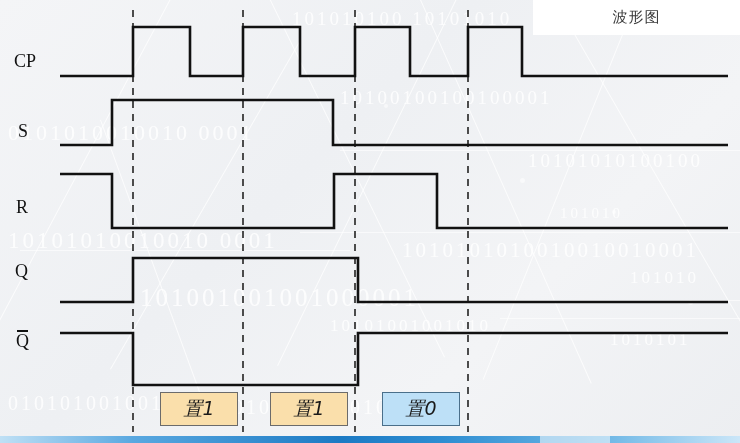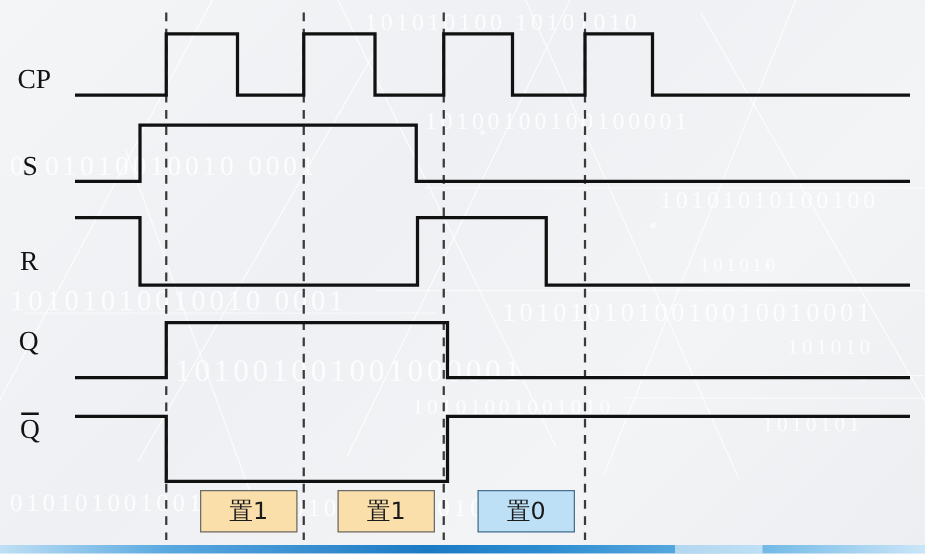--- a/index.html
+++ b/index.html
@@ -71,21 +71,21 @@
     font-family: "DejaVu Sans", sans-serif;
     font-size: 15px;
     color: #3a3a3a;
     letter-spacing: 1px;
   }
 
   
   .sig-label {
     position: absolute;
     font-family: "Liberation Serif", serif;
-    font-size: 22px;
+    font-size: 18px;
     color: #121212;
     line-height: 1;
     text-align: right;
   }
   .overline-wrap {
     position: relative;
     display: inline-block;
     padding-top: 2px;
   }
   .overline-wrap .bar {
@@ -109,20 +109,21 @@
     position: absolute;
     height: 34px;
     border: 1px solid #6b6b6b;
     display: flex;
     align-items: center;
     justify-content: center;
     font-family: "DejaVu Sans", sans-serif;
     font-size: 19px;
     color: #1a1a1a;
     box-sizing: border-box;
+    font-style: italic;
   }
 
   
   #bottom-bar {
     position: absolute;
     left: 0;
     bottom: 0;
     width: 740px;
     height: 7px;
     background: linear-gradient(90deg,#bfe0f5 0%, #59a8e0 18%, #1c7ac4 46%, #2f8ed2 60%, #6fb8e6 82%, #cbe6f8 100%);
@@ -168,20 +169,23 @@
     <div class="wm-binary" style="left:402px; top:238px; font-size:21px;">1010101010010010010001</div>
     <div class="wm-binary" style="left:140px; top:284px; font-size:25px;">101001001001000001</div>
     <div class="wm-binary" style="left:560px; top:205px; font-size:15px;">101010</div>
     <div class="wm-binary" style="left:330px; top:316px; font-size:17px;">10101001001010</div>
     <div class="wm-binary" style="left:630px; top:268px; font-size:17px;">101010</div>
     <div class="wm-binary" style="left:8px;   top:392px; font-size:20px;">0101010010010 0001</div>
     <div class="wm-binary" style="left:220px; top:396px; font-size:20px;">1010100101010001</div>
     <div class="wm-binary" style="left:610px; top:330px; font-size:17px;">1010101</div>
   </div>
 
+  <div id="title-plate">
+    <span id="title-text">波形图</span>
+  </div>
 
   <div class="sig-label" style="left:14px; top:52px;">
     <span>CP</span>
   </div>
 
   <div class="sig-label" style="left:18px; top:122px;">
     <span>S</span>
   </div>
 
   <div class="sig-label" style="left:16px; top:198px;">

